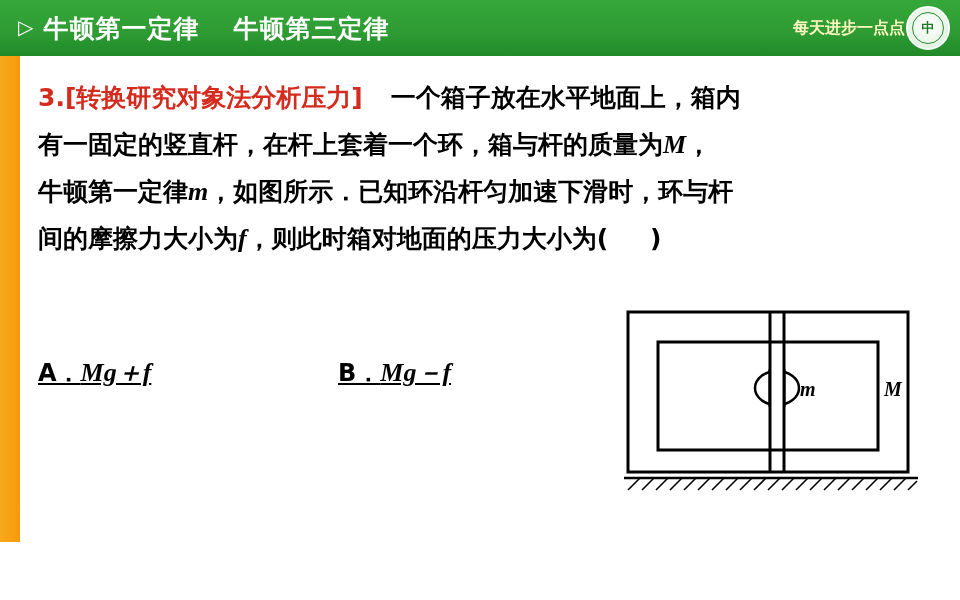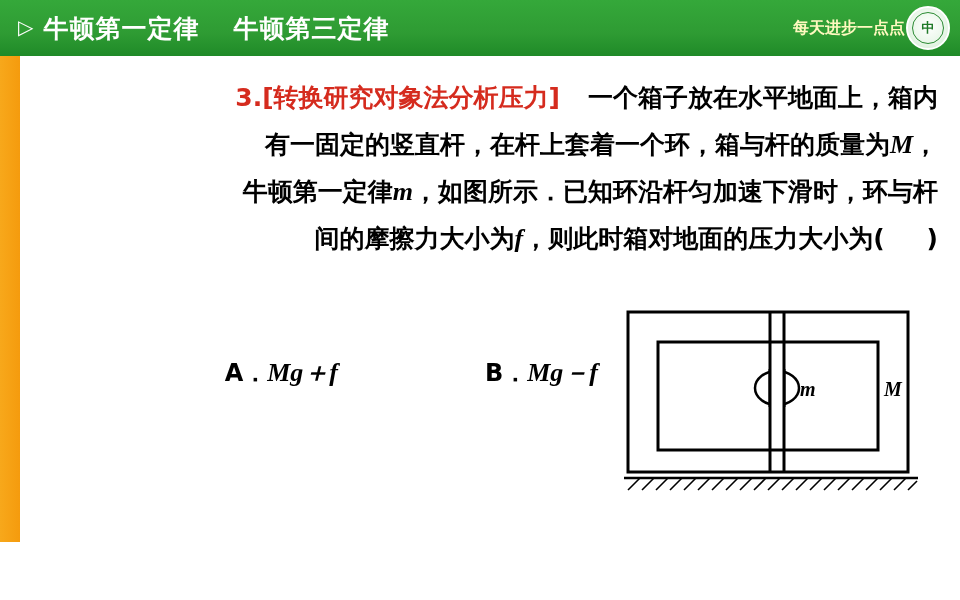--- a/index.html
+++ b/index.html
@@ -105,21 +105,20 @@
   }
 
   
   .body-area {
     position: absolute;
     left: 20px;
     top: 56px;
     width: 940px;
     height: 486px;
     background: #ffffff;
-    text-align: right;
   }
   .question {
     position: absolute;
     left: 18px;
     top: 18px;
     width: 900px;
     font-size: 25px;
     line-height: 47px;
     color: #000000;
     font-family: "DejaVu Sans", sans-serif;
@@ -153,20 +152,21 @@
     display: flex;
     height: 53px;
     align-items: center;
   }
   .opt {
     font-family: "DejaVu Sans", sans-serif;
     font-size: 24px;
     font-weight: bold;
     color: #000;
     white-space: nowrap;
+    text-decoration: underline;
   }
   .opt .math {
     font-family: "Liberation Serif", serif;
     font-style: italic;
     font-size: 26px;
     font-weight: bold;
   }
   .opt-a { width: 300px; }
   .opt-b { width: 260px; }
   .opt-c { width: 300px; }

